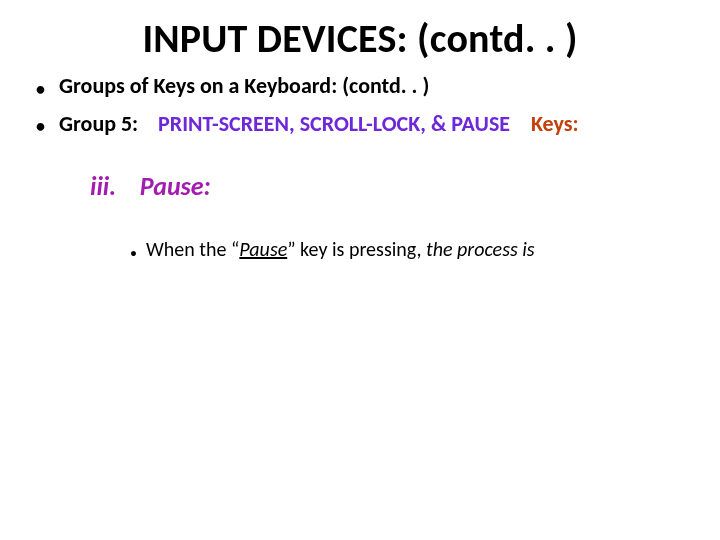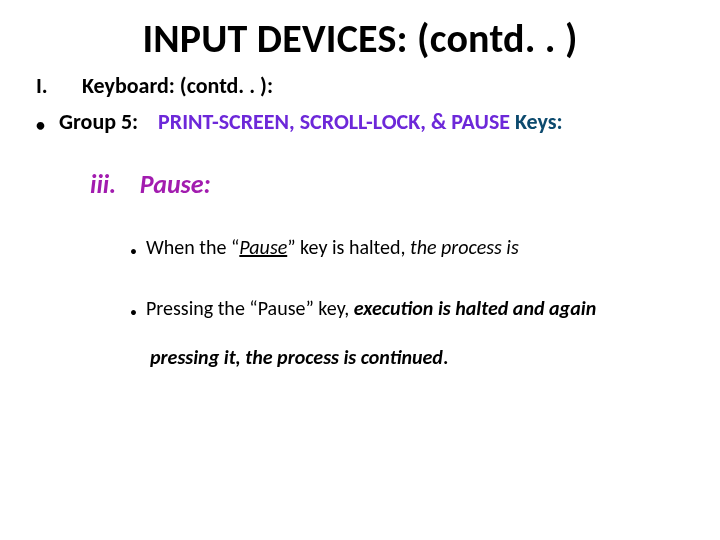--- a/index.html
+++ b/index.html
@@ -46,21 +46,21 @@
     text-align: left;
   }
   .bullet-dot::before {
     content: "•";
     font-size: 18px;
   }
   .group5-line {
     margin-top: 6px;
   }
   .green { color: #6d28d9; }
-  .black { color: #0c4a6e; }
+  .black { color: #c2410c; margin-left: 16px; }
   .pause-header {
     margin: 30px 0 0 54px;
     font-size: 26px;
     font-weight: 700;
     font-style: italic;
     color: #a21caf;
   }
   .pause-header .iii {
     font-style: italic;
   }
@@ -89,50 +89,43 @@
 </style>
 </head>
 <body>
 
 <div class="slide">
 
   <div class="title">INPUT DEVICES: (contd. . )</div>
 
   <div class="body">
 
+
     <div class="line bold">
-      <span class="roman-marker">I.</span>
-      <span style="display:inline-block; width:14px;"></span>
-      <span>Keyboard: (contd. . ):</span>
+      <span class="bullet-dot"></span>
+      <span>Groups of Keys on a Keyboard: (contd. . )</span>
     </div>
-
 
     <div class="line bold group5-line">
       <span class="bullet-dot"></span>
       <span>Group 5:</span>
       <span>&nbsp;&nbsp;</span>
       <span class="green">PRINT-SCREEN, SCROLL-LOCK, &amp; PAUSE</span><span class="black"> Keys:</span>
     </div>
 
     <div class="pause-header">
       <span class="iii">iii.</span>
       <span>&nbsp;&nbsp;</span>
       <span>Pause:</span>
     </div>
 
     <div class="sub-list">
 
       <div class="sub-item">
-        <span class="bullet-dot"></span><span>When the “</span><span class="underline">Pause</span><span>” key is halted, </span><span class="italic">the process is</span>
+        <span class="bullet-dot"></span><span>When the “</span><span class="underline">Pause</span><span>” key is pressing, </span><span class="italic">the process is</span>
       </div>
 
-      <div class="sub-item sub-item-2">
-        <span class="bullet-dot"></span><span>Pressing the “Pause” key, </span><span class="bold italic">execution is halted and again</span>
-        <div class="indent-cont">
-          <span class="bold italic">pressing it, the process is continued</span><span class="bold">.</span>
-        </div>
-      </div>
 
     </div>
 
   </div>
 
 </div>
 
 </body></html>

